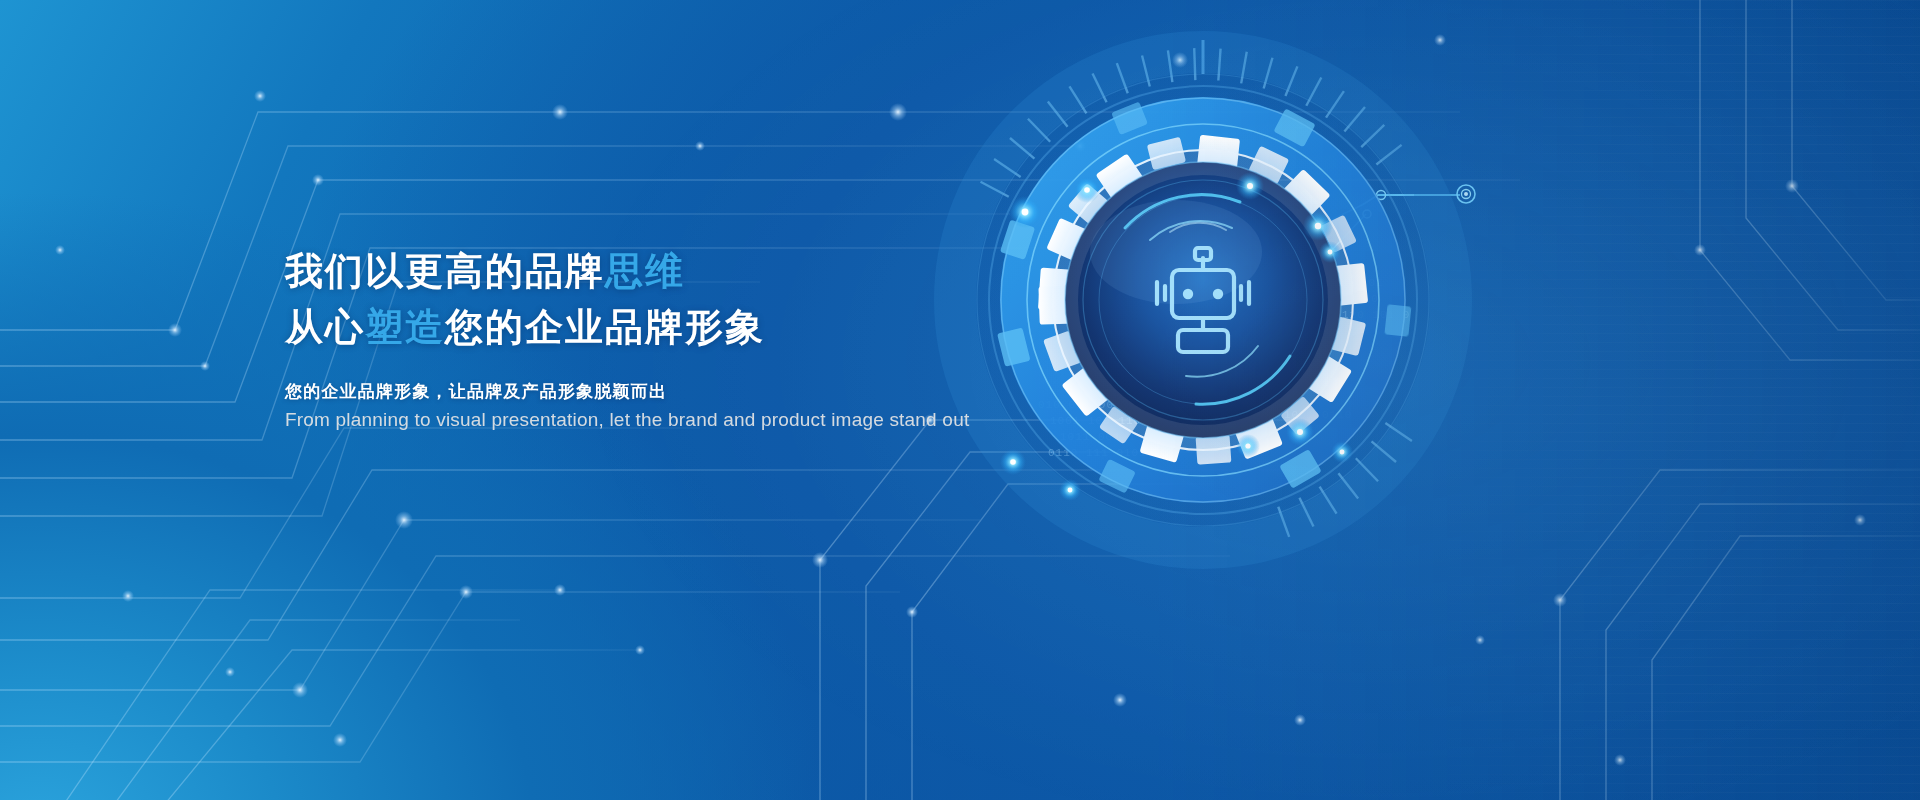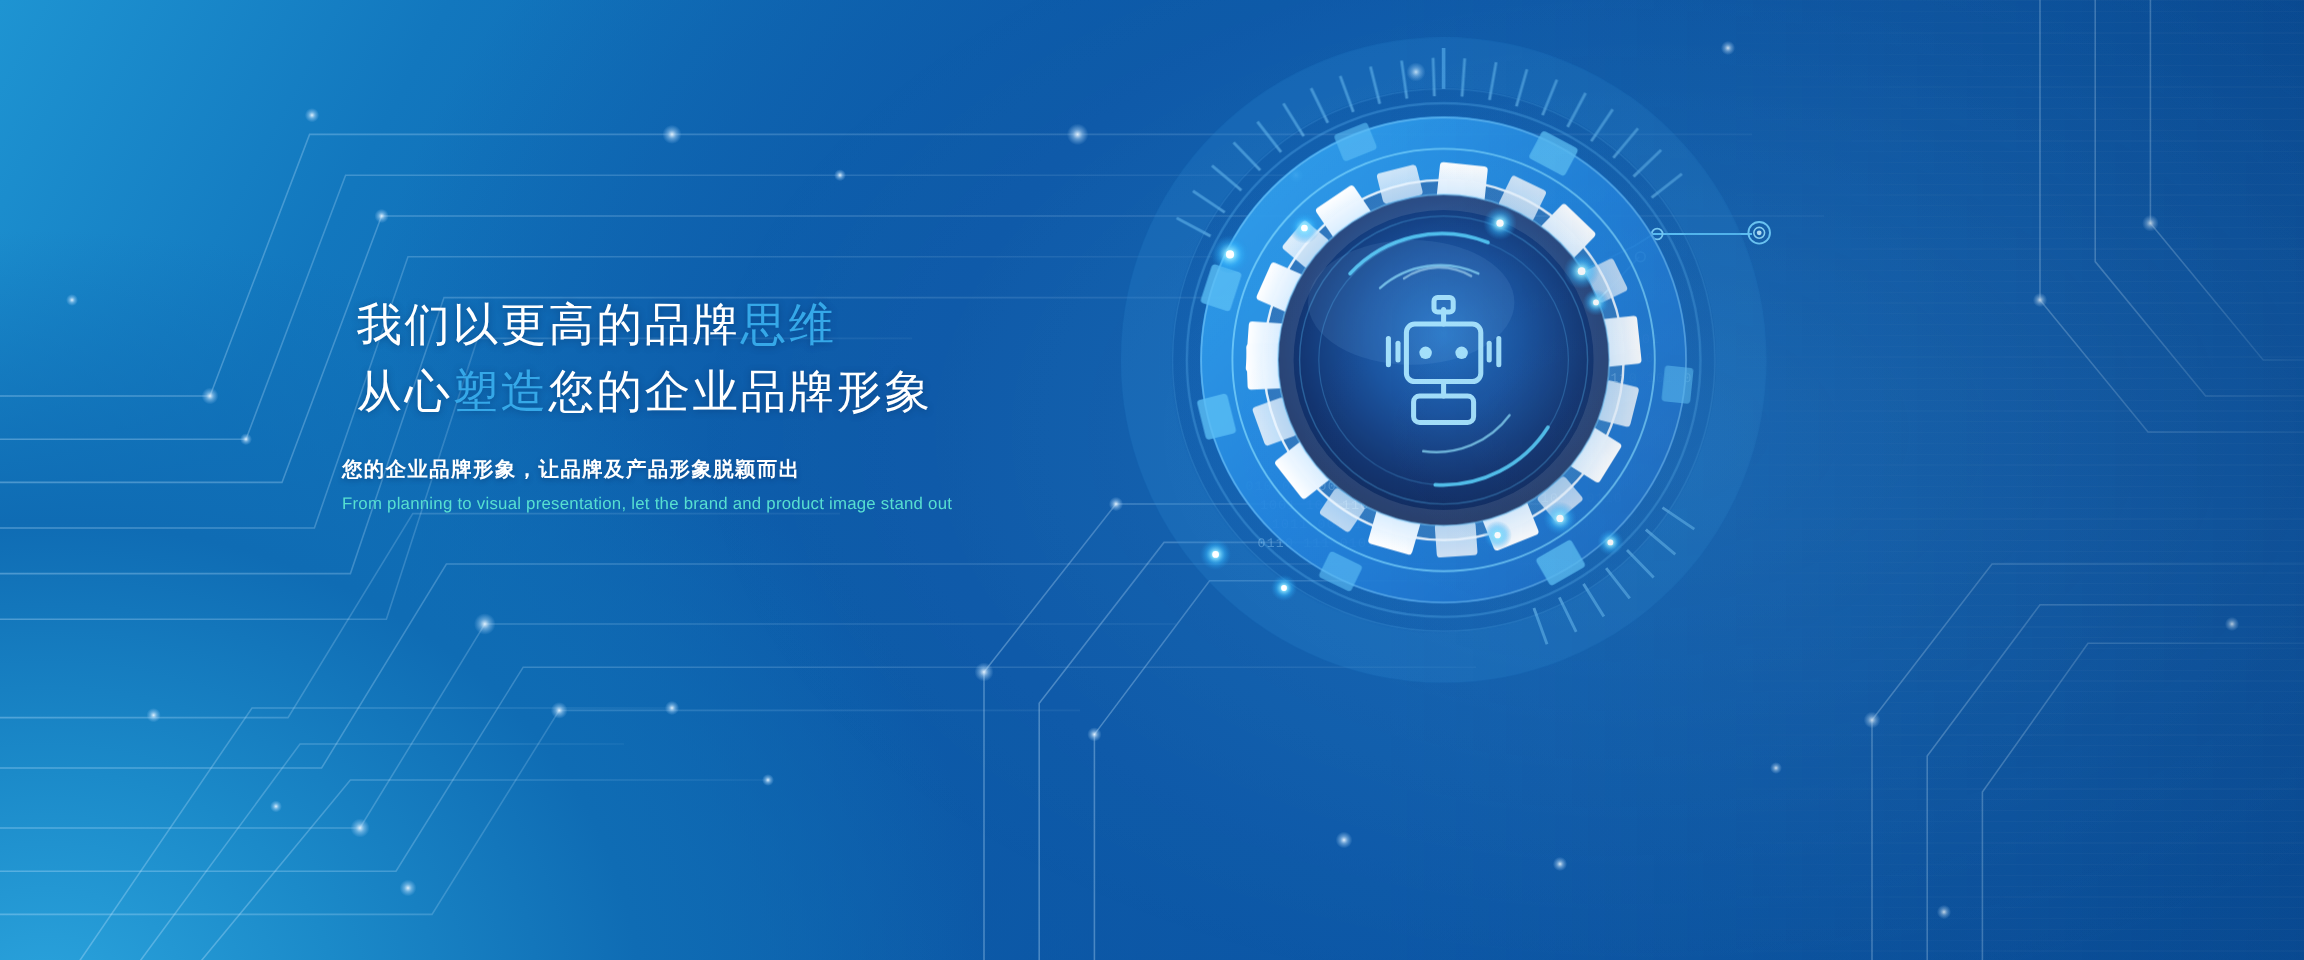--- a/index.html
+++ b/index.html
@@ -42,46 +42,45 @@
 
   
   .copy{
     position:absolute;
     left:285px;
     top:248px;
     width:820px;
   }
   .head-line{
     font-size:38px;
-    font-weight:normal;
+    font-weight:bold;
     color:#ffffff;
     letter-spacing:2px;
     line-height:46px;
     white-space:nowrap;
     text-shadow:0 1px 6px rgba(3,42,92,.45);
-    margin-left:12px;
   }
   .head-line.l2{margin-top:10px;}
   .accent{color:#35a8e8;}
 
   .sub-cn{
     margin-top:30px;
     font-size:17px;
     font-weight:bold;
     color:#ffffff;
     letter-spacing:1.2px;
     line-height:24px;
     white-space:nowrap;
     text-shadow:0 1px 4px rgba(3,42,92,.4);
   }
   .sub-en{
     margin-top:6px;
-    font-size:14px;
+    font-size:19px;
     font-weight:normal;
-    color:#5eead4;
+    color:#e5e5e5;
     letter-spacing:.2px;
     line-height:19px;
     white-space:nowrap;
     opacity:.92;
   }
   .hud-glow{
     position:absolute;
     left:965px; top:62px;
     width:476px; height:476px;
     border-radius:50%;

